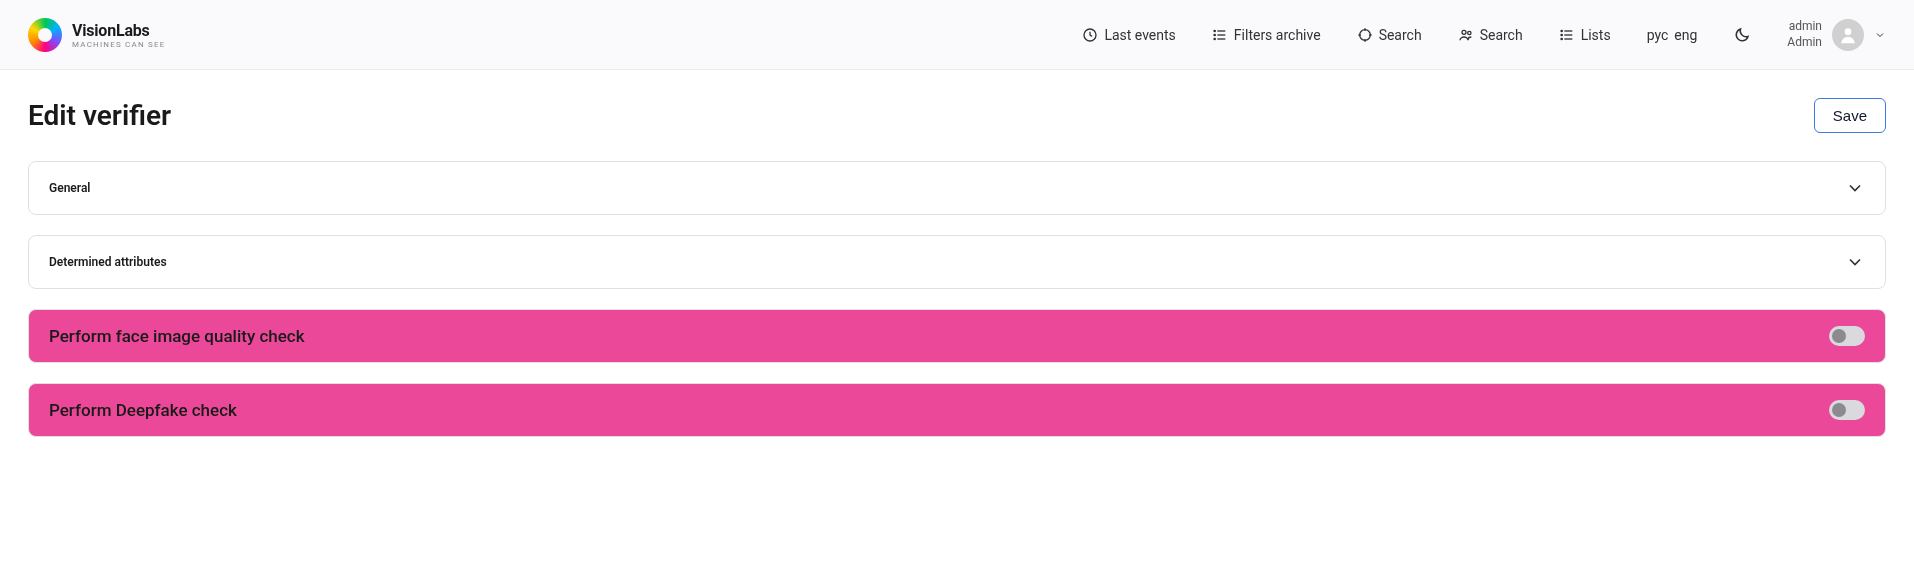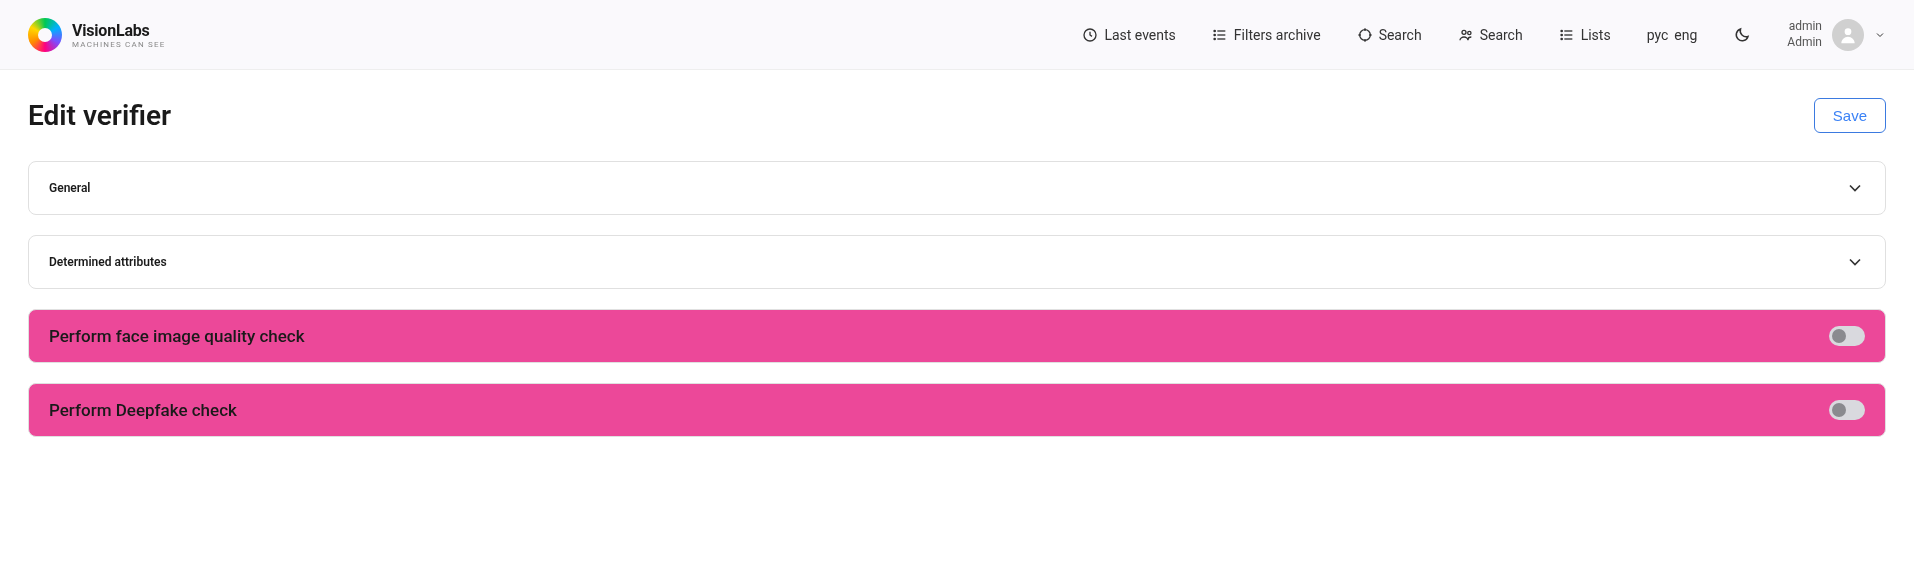--- a/index.html
+++ b/index.html
@@ -124,21 +124,21 @@
       gap: 11px;
     }
     .page-title {
       font-size: 28px;
       font-weight: 600;
       color: #1a1a1a;
     }
     .save-btn {
       border: 1px solid #3b7ae0;
       background: #fff;
-      color: #3b82f6;
+      color: #0f172a;
       border-radius: 6px;
       padding: 8px 18px;
       font-size: 15px;
       cursor: pointer;
     }
     .columns {
       display: flex;
       gap: 40px;
     }
     .col {

